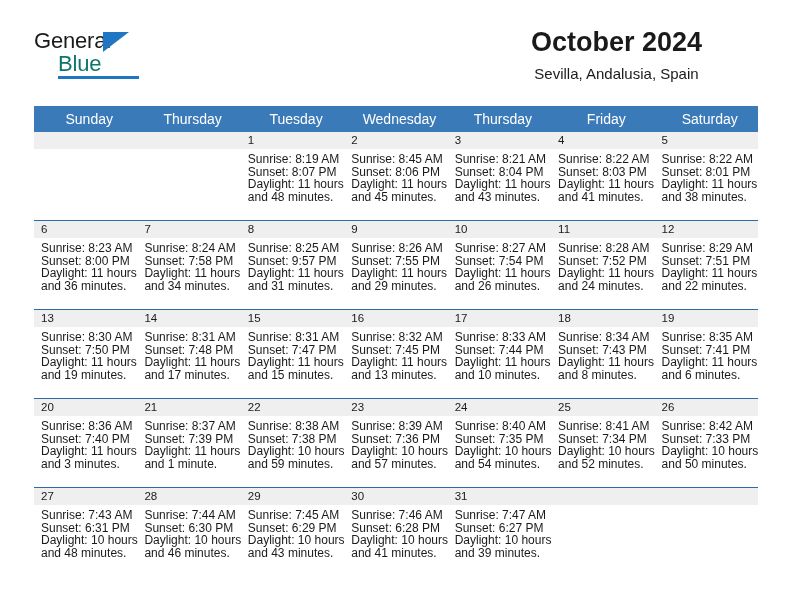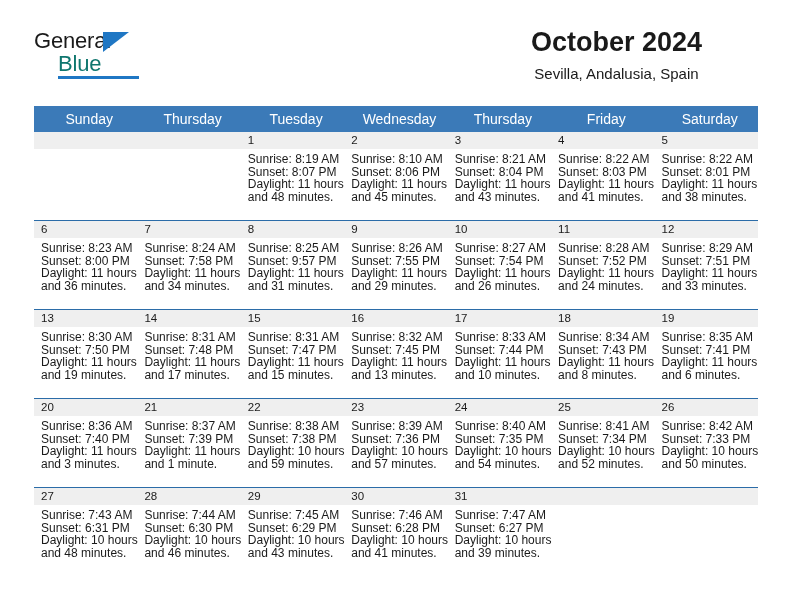--- a/index.html
+++ b/index.html
@@ -200,21 +200,21 @@
                 <div>Sunset: 8:07 PM</div>
                 <div>Daylight: 11 hours</div>
                 <div>and 48 minutes.</div>
               </div>
             </div>
           </td>
           <td>
             <div class="cell">
               <div class="daynum-band">2</div>
               <div class="cell-body">
-                <div>Sunrise: 8:10 AM</div>
+                <div>Sunrise: 8:45 AM</div>
                 <div>Sunset: 8:06 PM</div>
                 <div>Daylight: 11 hours</div>
                 <div>and 45 minutes.</div>
               </div>
             </div>
           </td>
           <td>
             <div class="cell">
               <div class="daynum-band">3</div>
               <div class="cell-body">
@@ -315,21 +315,21 @@
               </div>
             </div>
           </td>
           <td>
             <div class="cell">
               <div class="daynum-band">12</div>
               <div class="cell-body">
                 <div>Sunrise: 8:29 AM</div>
                 <div>Sunset: 7:51 PM</div>
                 <div>Daylight: 11 hours</div>
-                <div>and 33 minutes.</div>
+                <div>and 22 minutes.</div>
               </div>
             </div>
           </td>
         </tr>
         <tr class="week">
           <td>
             <div class="cell">
               <div class="daynum-band">13</div>
               <div class="cell-body">
                 <div>Sunrise: 8:30 AM</div>

